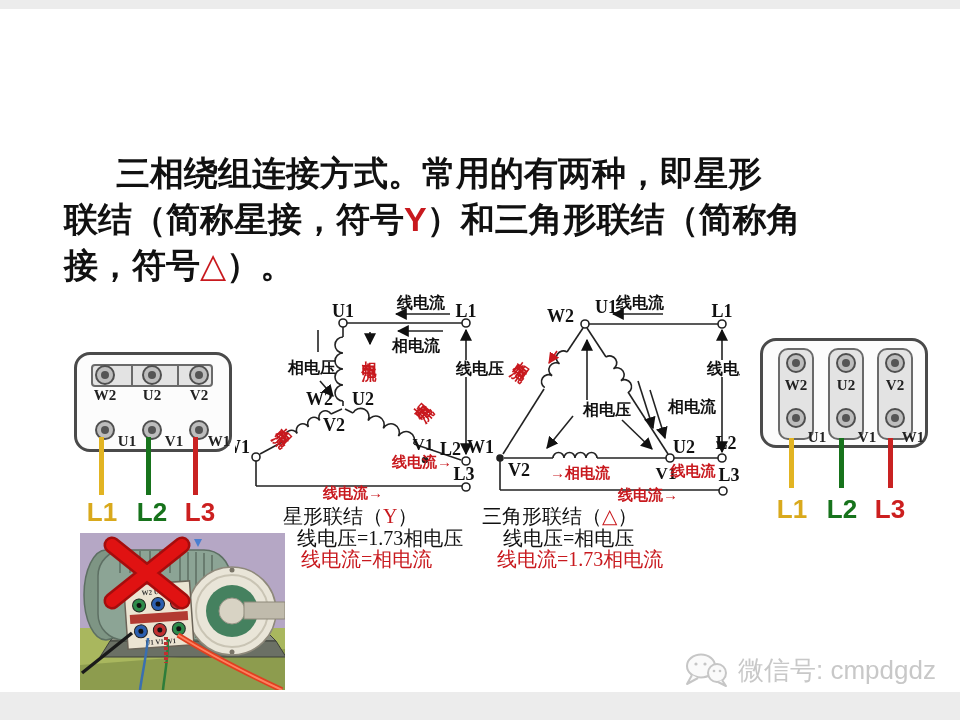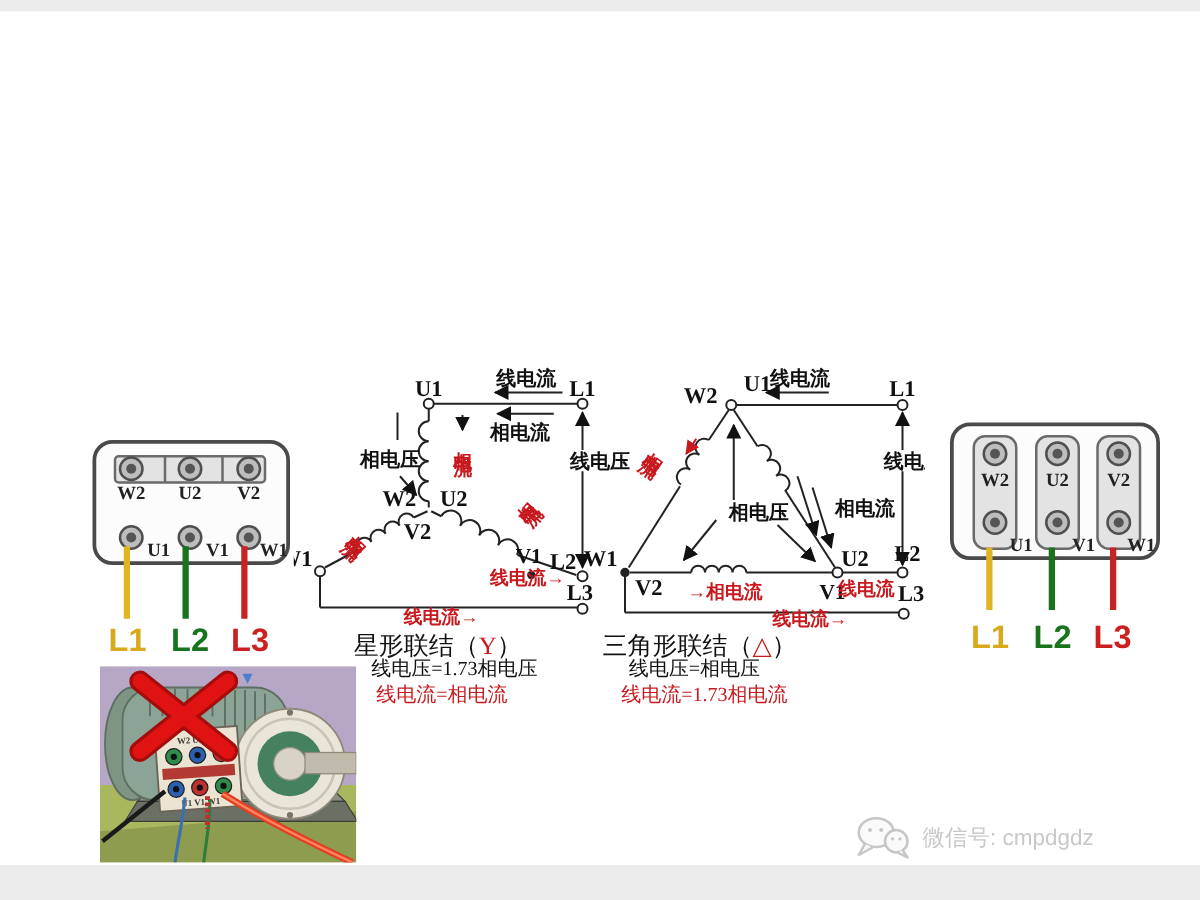--- a/index.html
+++ b/index.html
@@ -24,37 +24,42 @@
   .llabel{position:absolute;font-size:26px;font-weight:800;text-align:center;width:42px;
           font-family:"Liberation Sans",sans-serif;}
   .c-yellow{color:#d9a91c;} .c-green{color:#17731c;} .c-red{color:#cc1f1f;}
   .w-yellow{background:#e2b422;} .w-green{background:#17731c;} .w-red{background:#c92222;}
   
   .vred{position:absolute;color:#c8191e;font-weight:bold;font-size:15px;line-height:17px;
         writing-mode:vertical-rl;text-orientation:upright;letter-spacing:2px;
         font-family:"Liberation Serif","DejaVu Serif",serif;}
   
   .cap{position:absolute;font-family:"Liberation Serif","DejaVu Serif",serif;font-weight:normal;color:#111;}
-  .cap1{font-size:20px;} .cap2{font-size:16px;} .capred{color:#c8191e;}
+  .cap1{font-size:20px;} .cap2{font-size:20px;} .capred{color:#c8191e;}
   #summary{left:330px;top:575px;font-size:24px;font-weight:bold;color:#c8191e;
            font-family:"Liberation Serif","DejaVu Serif",serif;letter-spacing:1px;}
   
   #watermark{left:684px;top:650px;display:flex;align-items:center;gap:8px;}
-  #wm-text{font-size:18px;color:#c8c8c8;text-shadow:1px 1px 0 #ffffff;font-family:"Liberation Sans",sans-serif;}
+  #wm-text{font-size:26px;color:#c8c8c8;text-shadow:1px 1px 0 #ffffff;font-family:"Liberation Sans",sans-serif;}
   svg text{font-family:"Liberation Serif","DejaVu Serif",serif;font-weight:bold;}
 </style>
 </head>
 <body>
 
 <div id="canvas">
 
   <div class="abs band" style="top:0;height:9px;"></div>
   <div class="abs band" style="top:692px;height:28px;"></div>
 
 
+  <div class="abs" id="para">
+    <div class="indent"><span>三相绕组连接方式。常用的有两种，即星形</span></div>
+    <div><span>联结（简称星接，符号</span><span class="red">Y</span><span>）和三角形联结（简称角</span></div>
+    <div><span>接，符号</span><span class="red">△</span><span>）。</span></div>
+  </div>
 
   <div class="abs tblock" style="left:74px;top:352px;width:158px;height:100px;">
     <div class="shortbar" style="left:14px;top:9px;width:122px;height:23px;"></div>
     <div class="abs" style="left:54px;top:10px;width:2px;height:21px;background:#6a6a6a;"></div>
     <div class="abs" style="left:100px;top:10px;width:2px;height:21px;background:#6a6a6a;"></div>
     <div class="screw" style="left:18px;top:10px;">
         <span></span>
       </div>
     <div class="screw" style="left:65px;top:10px;">
         <span></span>

